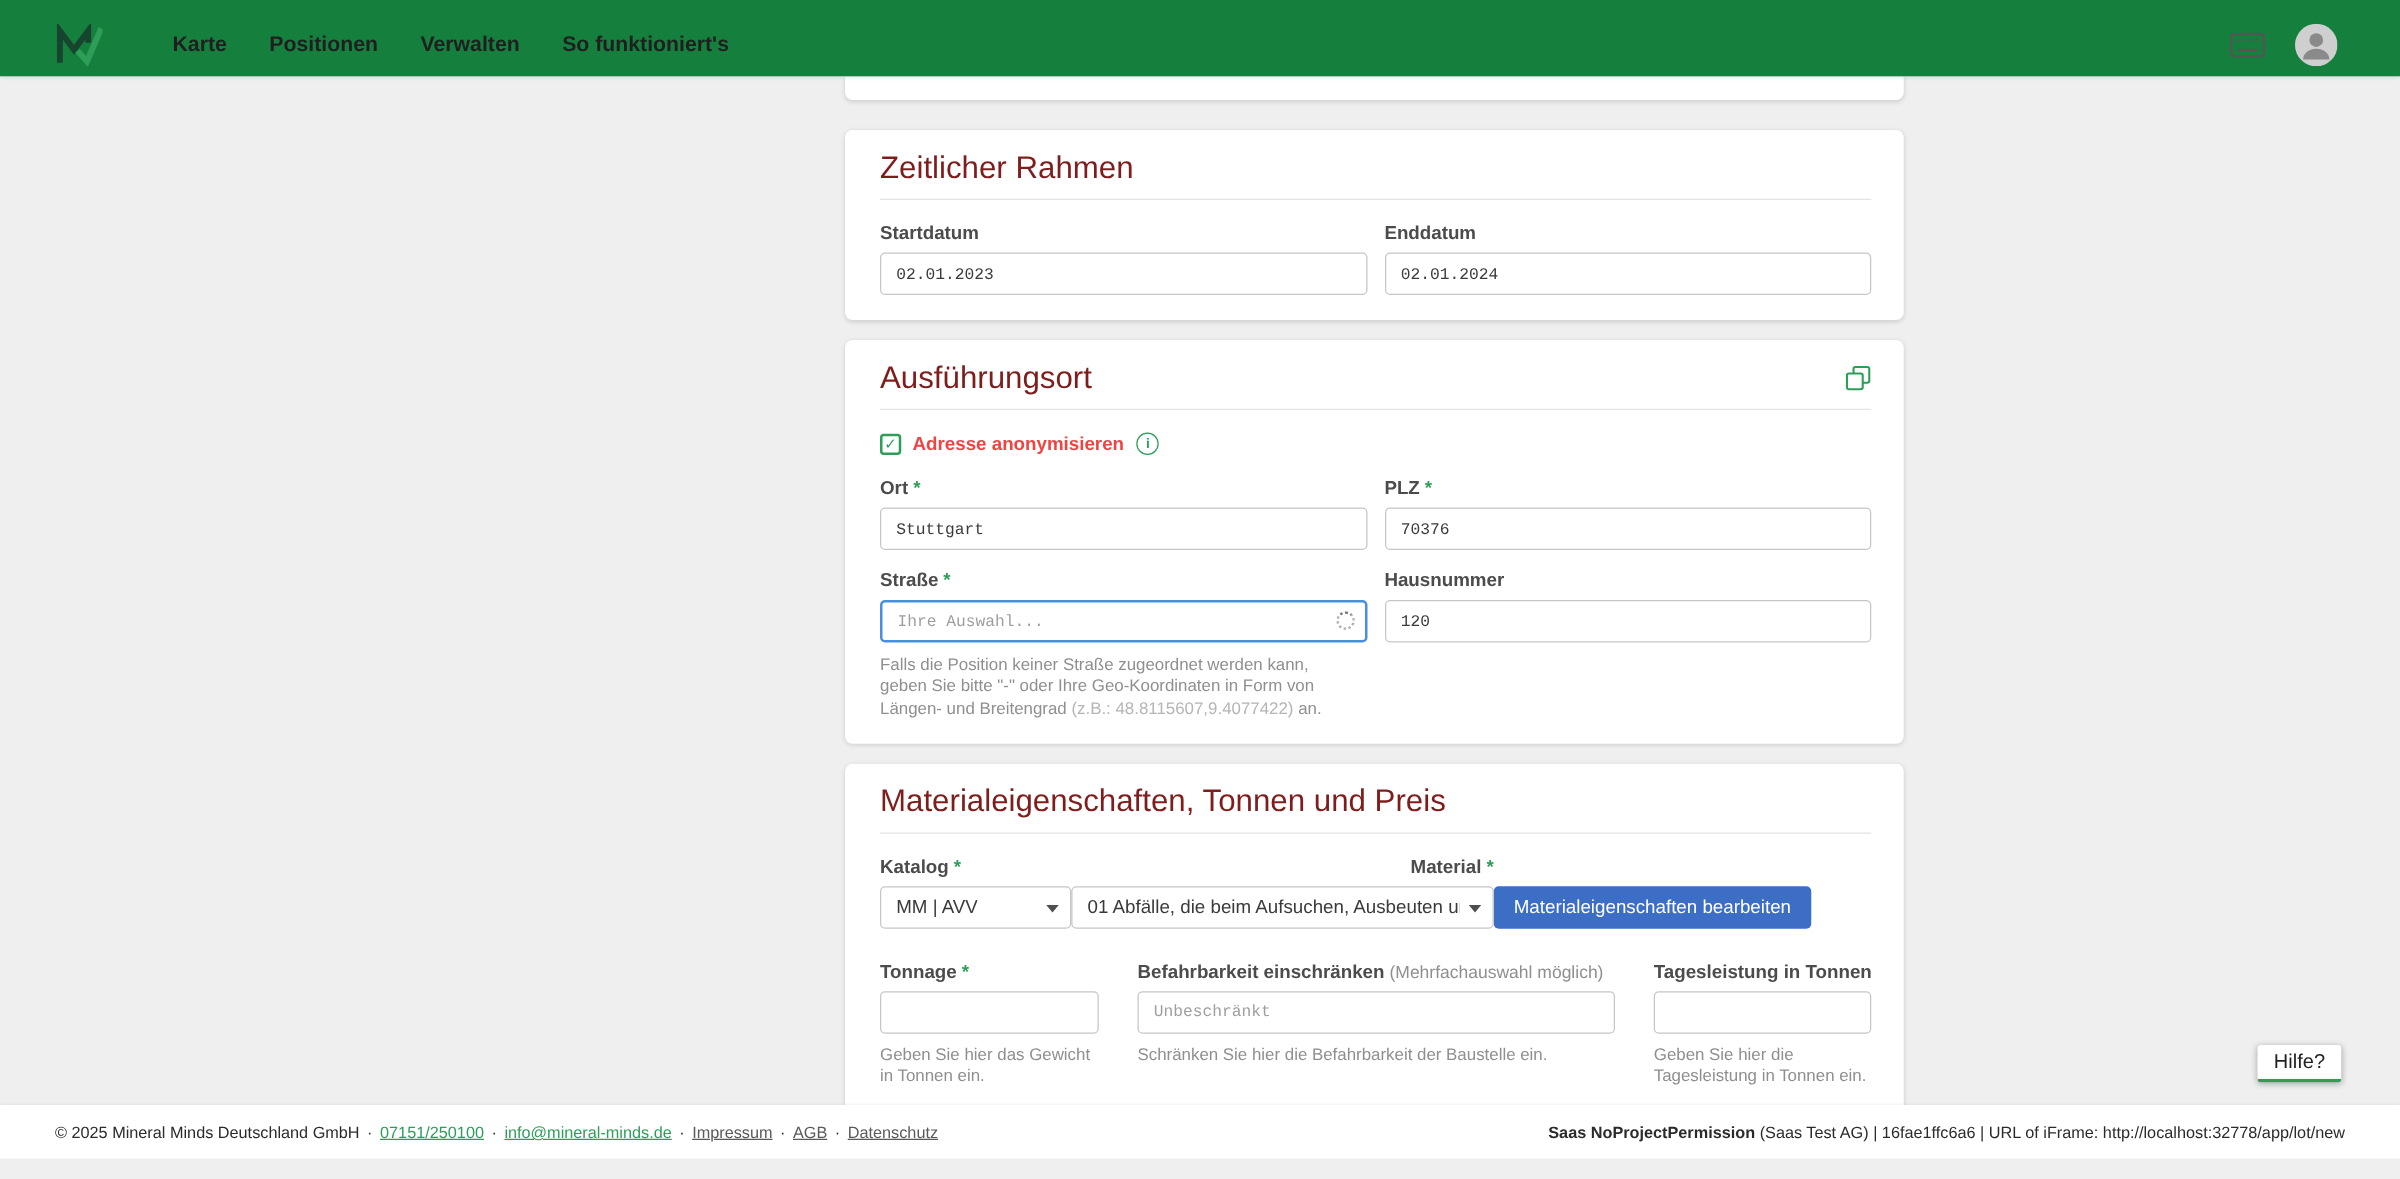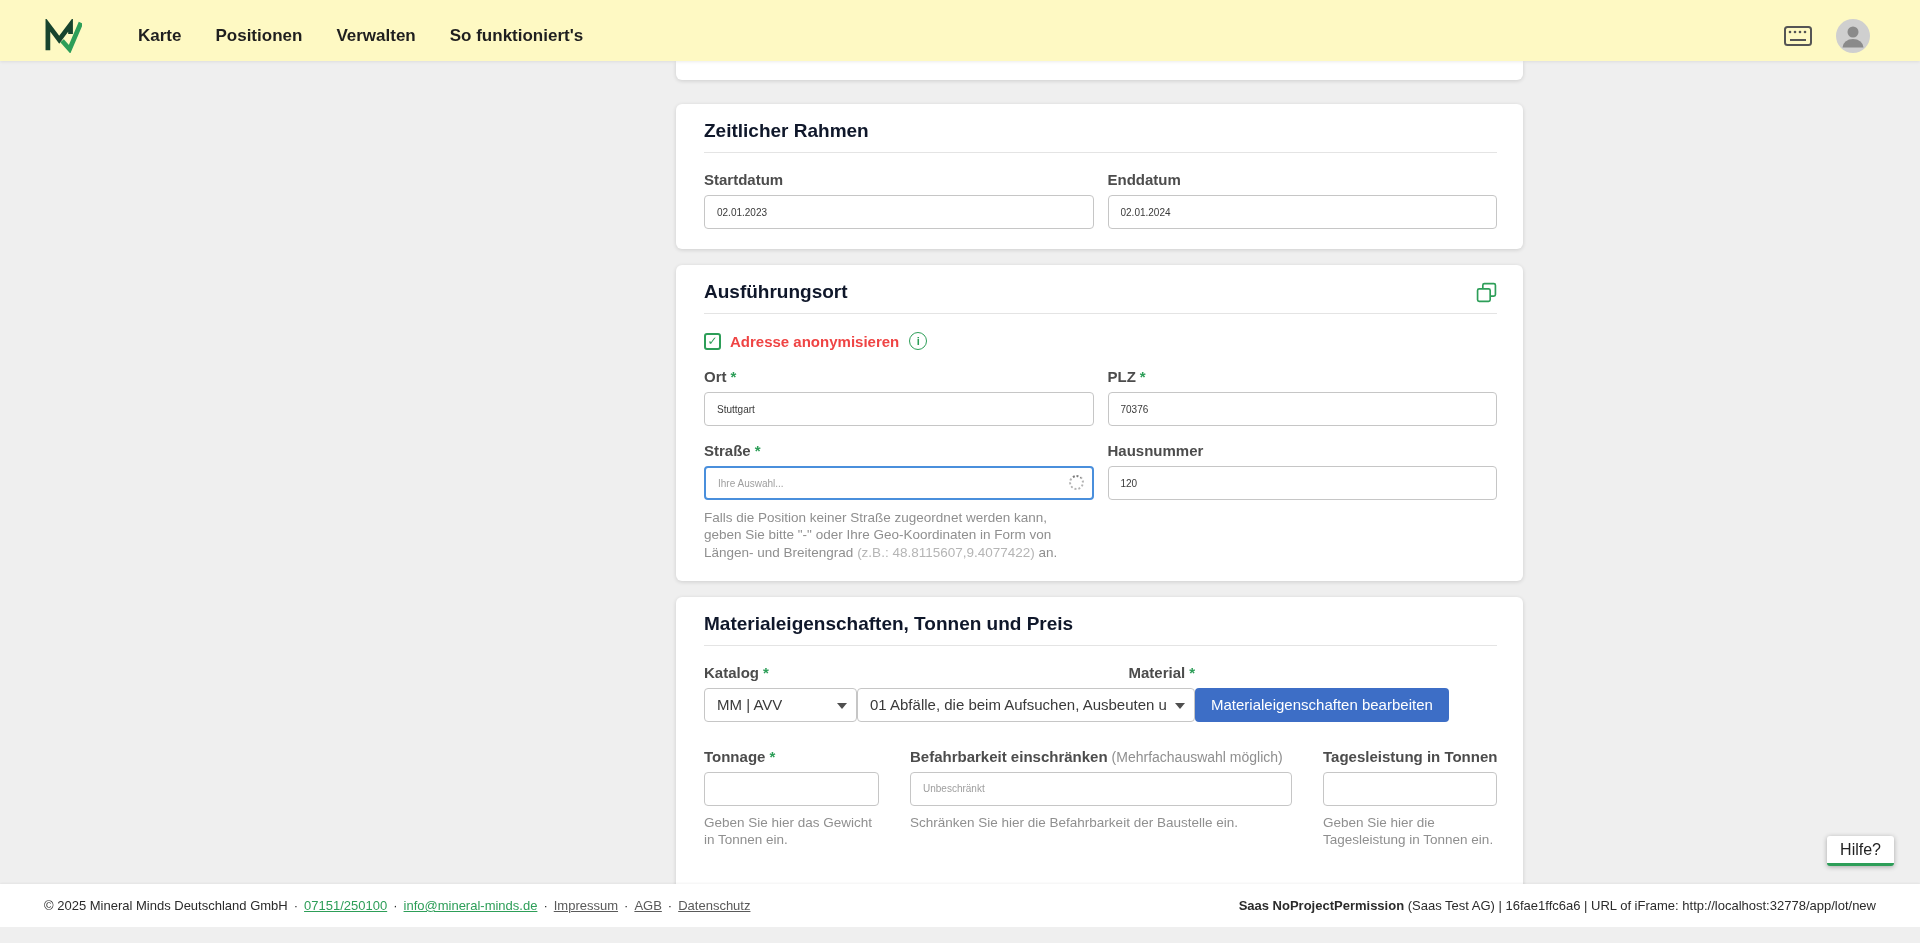--- a/index.html
+++ b/index.html
@@ -9,53 +9,53 @@
     background: #efefef;
     position: relative;
     overflow: hidden;
     color: #3a3a3a;
   }
   a { text-decoration: none; }
 
   
   .navbar {
     position: absolute; top: 0; left: 0; width: 100%; height: 61px;
-    background: #fef9c3; display: flex; align-items: center;
+    background: #15803d; display: flex; align-items: center;
     padding: 11px 50px 0 44px; box-shadow: 0 1px 3px rgba(0,0,0,.08); z-index: 10; justify-content: space-between;
   }
   .logo { display: flex; align-items: center; margin-right: 56px; cursor: pointer; }
   .nav-links { display: flex; gap: 34px; }
   .nav-link { font-size: 17px; font-weight: 700; color: #1f1f1f; cursor: pointer; }
   .nav-right { margin-left: auto; display: flex; align-items: center; gap: 24px; }
   .nav-icon, .avatar { cursor: pointer; display: flex; }
 
   
   .main { position: absolute; top: 61px; left: 0; right: 0; bottom: 43px; overflow: hidden; }
   .content { margin-left: 676px; width: 847px; }
 
   .card { background: #fff; border-radius: 6px; box-shadow: 0 1px 4px rgba(0,0,0,.14); }
   .partial-card { height: 19px; border-radius: 0 0 6px 6px; margin-bottom: 24px; }
   .section { margin-bottom: 16px; padding: 16px 26px 20px 28px; }
 
   .card-header {
     display: flex; align-items: center; justify-content: space-between;
     border-bottom: 1px solid #e4e4e4; padding-bottom: 10px;
   }
-  .card-title { font-size: 19px; font-weight: 700; color: #0f172a; }
+  .card-title { font-size: 25px; font-weight: 400; color: #7f1d1d; }
   .copy-icon { display: flex; cursor: pointer; }
 
   .two-col { display: grid; grid-template-columns: 1fr 1fr; column-gap: 14px; margin-top: 18px; }
   .field-label { display: block; font-size: 15px; font-weight: 700; color: #4c4c4c; margin-bottom: 7px; }
   .nowrap { white-space: nowrap; }
   .req { color: #2d9e58; margin-left: 4px; }
   .label-suffix { font-weight: 400; color: #8f8f8f; font-size: 14px; margin-left: 4px; }
 
   .text-input {
     display: block; width: 100%; height: 34px; border: 1px solid #c6c6c6; border-radius: 4px;
-    padding: 0 12px; font-size: 10px; font-family: Liberation Sans, sans-serif; color: #3a3a3a; background: #fff; outline: none;
+    padding: 0 12px; font-size: 13px; font-family: Liberation Mono, monospace; color: #3a3a3a; background: #fff; outline: none;
   }
   .text-input::placeholder { color: #9e9e9e; }
   .input-wrap { position: relative; }
   .input-wrap .text-input { }
   .focused-input { border: 2px solid #4a8fdc; }
   .spinner {
     position: absolute; right: 10px; top: 50%; margin-top: -8px; width: 15px; height: 15px;
     border: 2px dotted #b3b3b3; border-top-color: #7a7a7a; border-radius: 50%;
   }
   .field-hint { font-size: 13.5px; color: #8f8f8f; margin-top: 8px; line-height: 1.28; }
@@ -93,21 +93,21 @@
     font-size: 15px; font-family: inherit; padding: 0 16px; cursor: pointer;
   }
   .w-katalog { width: 153px; flex: none; }
   .w-material { width: 338px; flex: none; text-align: right; }
   .w-tonnage { width: 175px; flex: none; }
   .w-bef { width: 382px; flex: none; }
   .w-tages { width: 174px; flex: none; }
   .w-preis { width: 241px; margin-top: 36px; }
 
   .help-btn {
-    position: absolute; right: 26px; bottom: 77px; background: #fff;
+    position: absolute; right: 47px; bottom: 77px; background: #fff;
     padding: 5px 13px 4px; font-size: 16px; color: #222; border-radius: 3px;
     border-bottom: 3px solid #2d9e58; box-shadow: 0 1px 5px rgba(0,0,0,.3); cursor: pointer; z-index: 30;
   }
 
   
   .footer {
     position: absolute; bottom: 16px; left: 0; width: 100%; height: 43px; background: #fff;
     display: flex; align-items: center; justify-content: space-between;
     padding: 0 44px; font-size: 13px; color: #2b2b2b; z-index: 20; box-shadow: 0 -1px 2px rgba(0,0,0,.05);
   }

